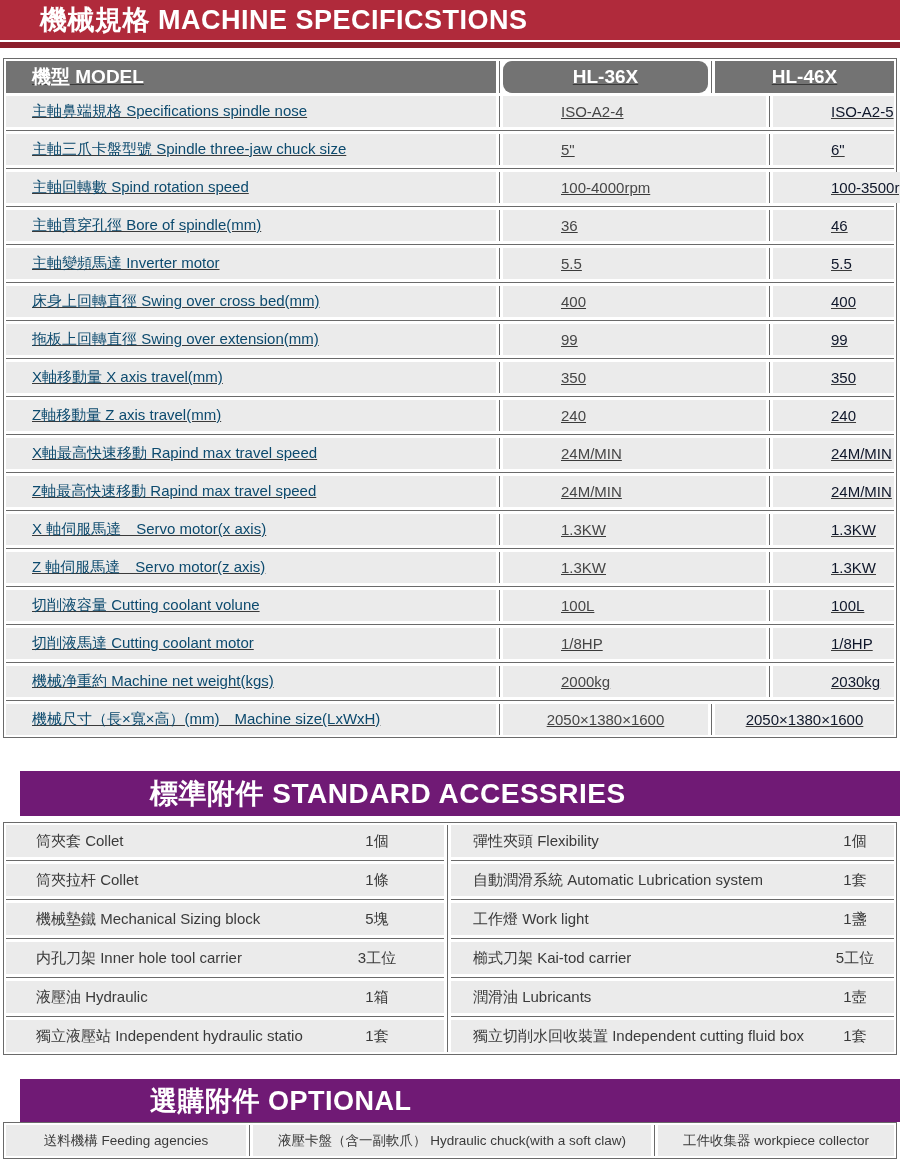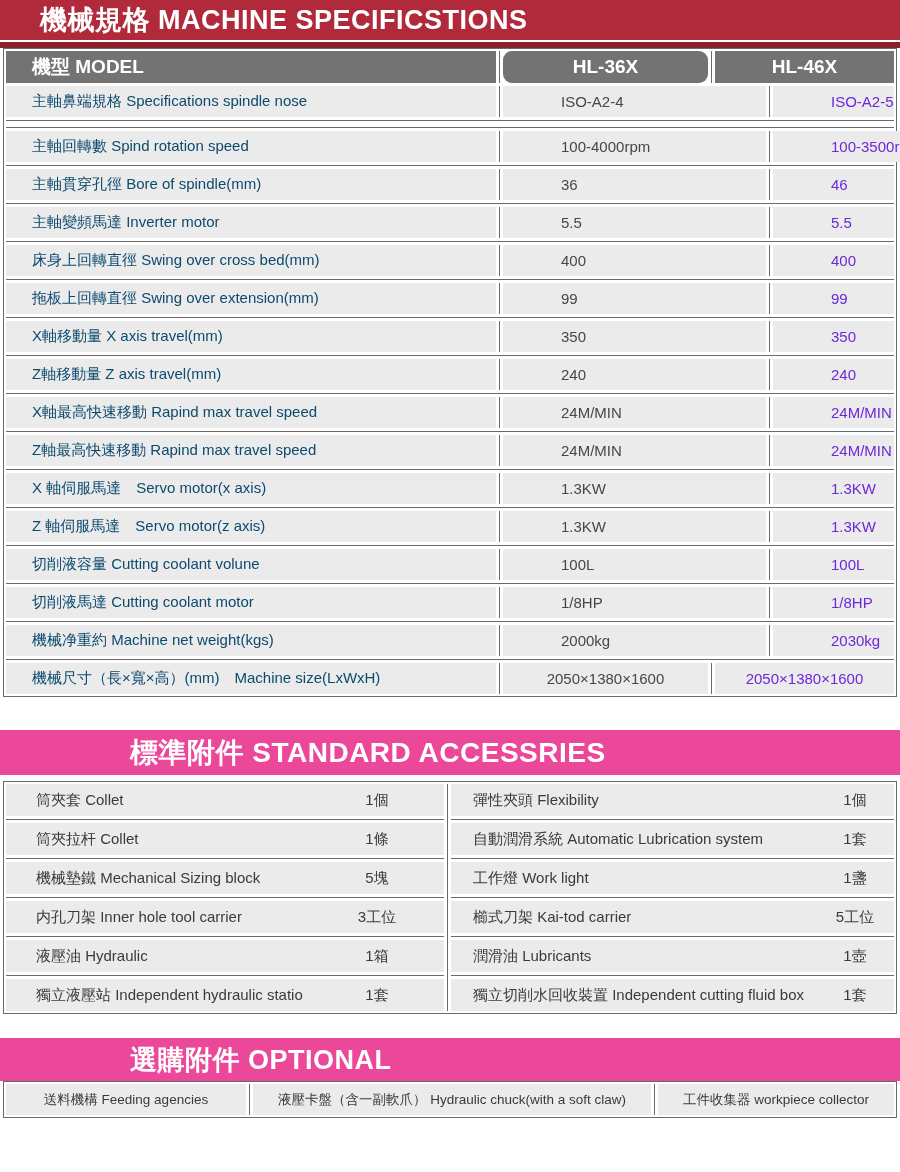--- a/index.html
+++ b/index.html
@@ -6,45 +6,45 @@
   body{
     width:900px;height:1172px;background:#ffffff;
     font-family:"Liberation Sans","DejaVu Sans",sans-serif;
     color:#3a3a3a;overflow:hidden;
   }
   
   .banner-top{background:#b02a3b;height:40px;display:flex;align-items:center;}
   .banner-top .t{color:#fff;font-size:27px;font-weight:bold;padding-left:40px;letter-spacing:.5px;}
   .banner-top-gap{height:2px;background:#fff;}
   .banner-top-strip{height:6px;background:#8c1f2c;}
-  .banner{background:#ec4899;display:flex;align-items:center;}
+  .banner{background:#701a75;display:flex;align-items:center;margin-left:20px;}
   .banner .t{color:#fff;font-weight:bold;padding-left:130px;letter-spacing:.5px;}
   .banner.std{height:45px;margin-top:33px;}
   .banner.std .t{font-size:28px;}
   .banner.opt{height:43px;margin-top:24px;}
   .banner.opt .t{font-size:27px;}
   
   .frame{
     margin:0 3px;border:1px solid #6a6a6a;background:#fff;padding:2px;
   }
-  .spec{margin-top:0;}
+  .spec{margin-top:10px;text-decoration:underline;}
   .hdiv{height:7px;background:linear-gradient(to bottom,#fff 3px,#6a6a6a 3px,#6a6a6a 4px,#fff 4px);}
   .vdiv{width:7px;align-self:stretch;flex:0 0 7px;background:linear-gradient(to right,#fff 3px,#6a6a6a 3px,#6a6a6a 4px,#fff 4px);}
   
   .spec-header{display:flex;height:32px;}
   .spec-header .cell{background:#737373;color:#fff;font-weight:bold;font-size:19px;display:flex;align-items:center;}
   .spec-header .lbl{flex:0 0 464px;padding-left:26px;}
   .spec-header .val{flex:0 0 205px;justify-content:center;border-radius:9px;}
   .spec-header .val2{flex:1 1 auto;justify-content:center;}
   .spec-hgap{height:3px;}
   .spec-row{display:flex;height:31px;}
   .spec-row .cell{background:#ebebeb;display:flex;align-items:center;font-size:15px;white-space:nowrap;}
   .spec-row .lbl{flex:0 0 464px;padding-left:26px;color:#0c4a6e;}
   .spec-row .val{flex:0 0 205px;padding-left:58px;color:#474747;}
-  .spec-row .val2{flex:1 1 auto;padding-left:58px;color:#6d28d9;}
+  .spec-row .val2{flex:1 1 auto;padding-left:58px;color:#0f172a;}
   .spec-row .val.center,.spec-row .val2.center{padding-left:0;justify-content:center;}
   
   .acc{margin-top:6px;display:flex;}
   .acc-col{flex:0 0 438px;display:flex;flex-direction:column;}
   .acc-col.right{flex:1 1 auto;}
   .acc-row{display:flex;height:32px;background:#ebebeb;align-items:center;justify-content:space-between;font-size:15px;white-space:nowrap;}
   .acc-col.left  .acc-row .lbl{padding-left:30px;}
   .acc-col.right .acc-row .lbl{padding-left:22px;}
   .acc-row .qty{flex:0 0 auto;text-align:center;}
   .acc-col.left  .acc-row .qty{min-width:70px;margin-right:32px;}
@@ -79,20 +79,27 @@
   <div class="spec-hgap"></div>
   <div id="spec-rows">
       <div class="spec-row">
         <div class="cell lbl">主軸鼻端規格 Specifications spindle nose</div>
         <div class="vdiv"></div>
         <div class="cell val">ISO-A2-4</div>
         <div class="vdiv"></div>
         <div class="cell val2">ISO-A2-5</div>
       </div>
       <div class="hdiv"></div>
+      <div class="spec-row">
+        <div class="cell lbl">主軸三爪卡盤型號 Spindle three-jaw chuck size</div>
+        <div class="vdiv"></div>
+        <div class="cell val">5"</div>
+        <div class="vdiv"></div>
+        <div class="cell val2">6"</div>
+      </div>
       <div class="hdiv"></div>
       <div class="spec-row">
         <div class="cell lbl">主軸回轉數 Spind rotation speed</div>
         <div class="vdiv"></div>
         <div class="cell val">100-4000rpm</div>
         <div class="vdiv"></div>
         <div class="cell val2">100-3500rpm</div>
       </div>
       <div class="hdiv"></div>
       <div class="spec-row">

